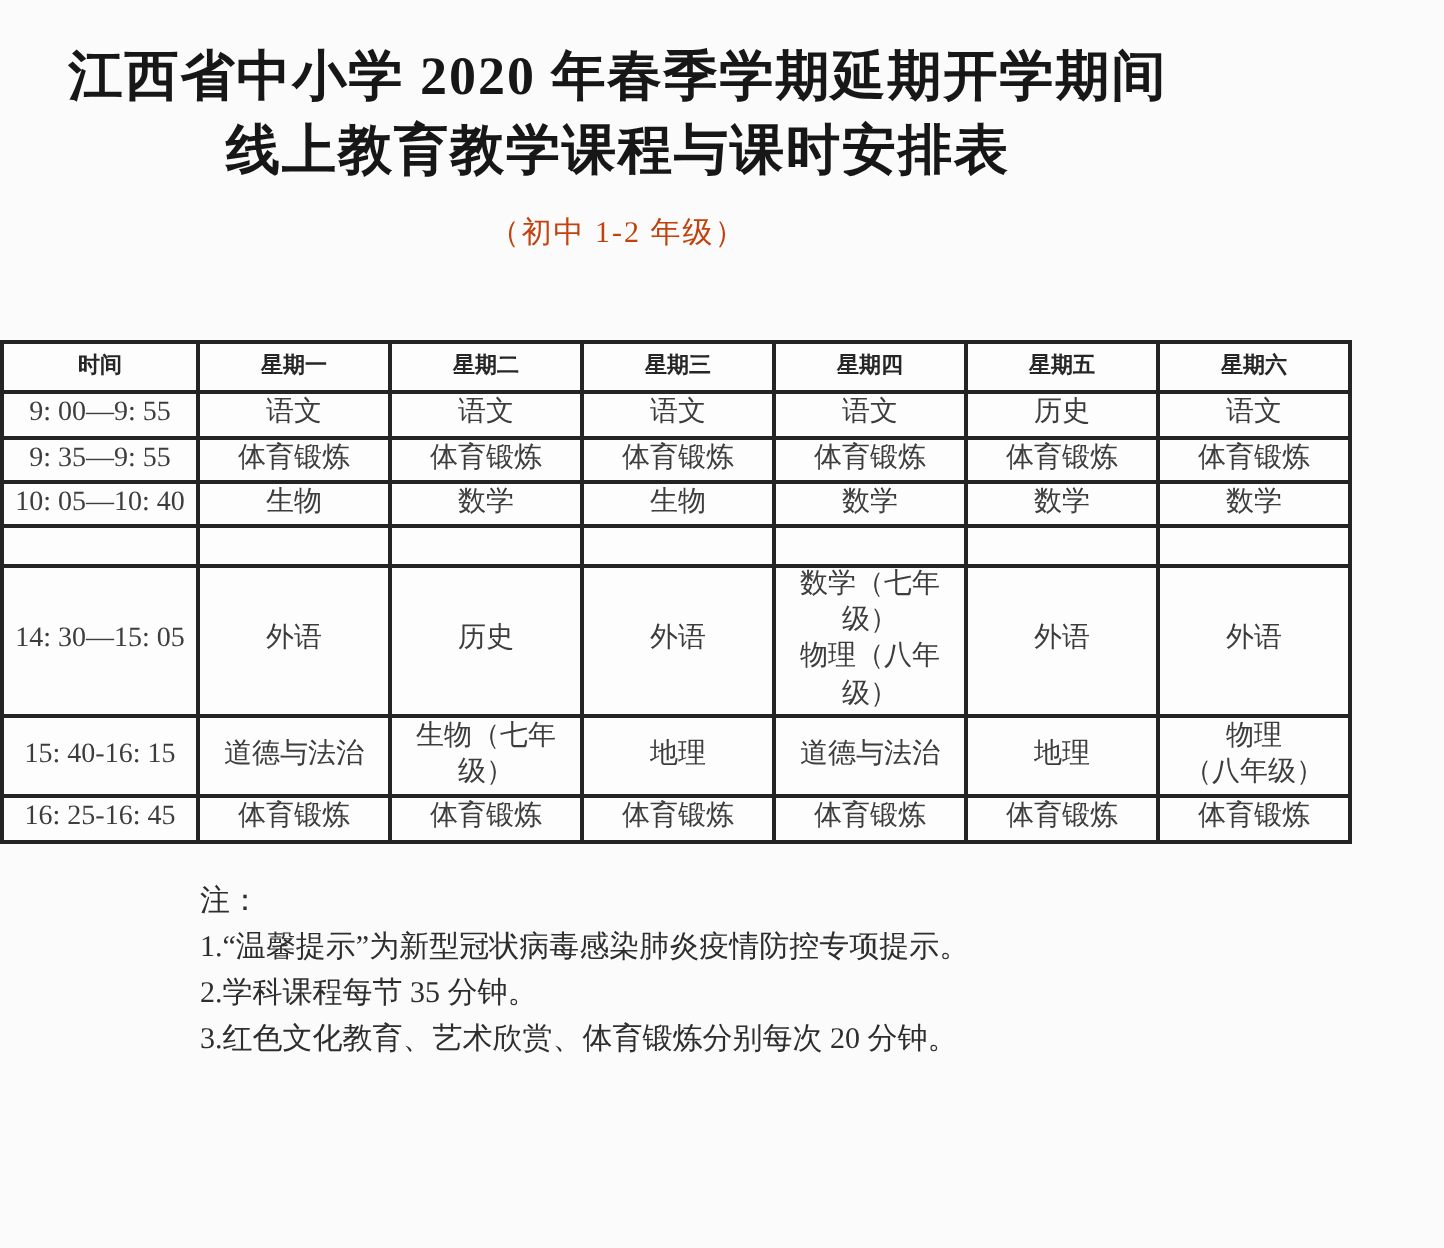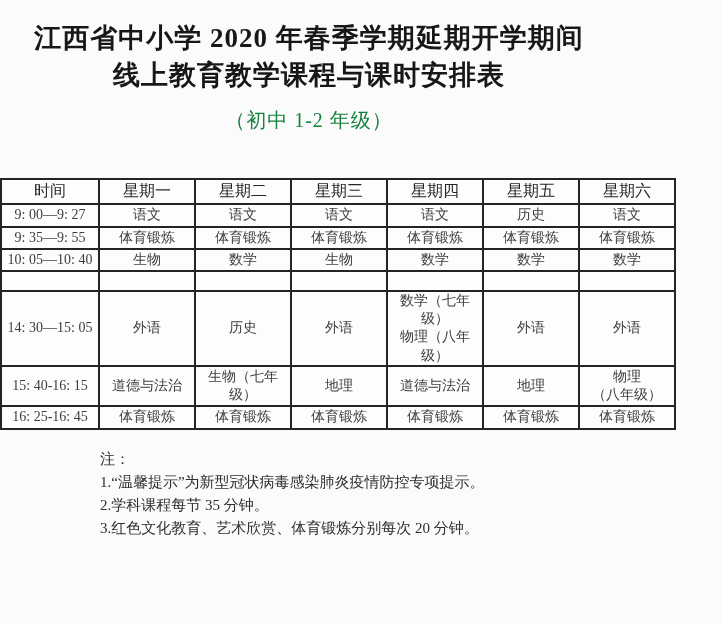--- a/index.html
+++ b/index.html
@@ -24,22 +24,22 @@
   .title-line {
     font-size: 27px;
     font-weight: bold;
     color: #171717;
     line-height: 37px;
     letter-spacing: 1px;
   }
   .subtitle {
     margin-top: 13px;
     text-align: center;
-    font-size: 20px;
-    color: #15803d;
+    font-size: 15px;
+    color: #c2410c;
     letter-spacing: 1px;
   }
   table.timetable {
     border-collapse: collapse;
     table-layout: fixed;
     width: 674px;
     margin: 44px auto 0 auto;
     background: #fdfdfd;
   }
   table.timetable th,
@@ -48,22 +48,22 @@
     text-align: center;
     vertical-align: middle;
     padding: 0 1px;
     font-size: 14px;
     color: #3d3d3d;
     white-space: pre-line;
     line-height: 1.3;
     overflow: hidden;
   }
   table.timetable th {
-    font-weight: normal;
-    font-size: 16px;
+    font-weight: bold;
+    font-size: 11px;
     color: #262626;
   }
   col.c-time { width: 98px; }
   col.c-day  { width: 96px; }
   tr.h25 { height: 25px; }
   tr.h23 { height: 23px; }
   tr.h22 { height: 22px; }
   tr.h20 { height: 20px; }
   tr.h42 { height: 42px; }
   tr.h40 { height: 40px; margin-left: 32px; }
@@ -100,21 +100,21 @@
       <tr class="h25">
         <th>时间</th>
         <th>星期一</th>
         <th>星期二</th>
         <th>星期三</th>
         <th>星期四</th>
         <th>星期五</th>
         <th>星期六</th>
       </tr>
       <tr class="h23">
-        <td>9: 00—9: 27</td>
+        <td>9: 00—9: 55</td>
         <td>语文</td>
         <td>语文</td>
         <td>语文</td>
         <td>语文</td>
         <td>历史</td>
         <td>语文</td>
       </tr>
       <tr class="h22">
         <td>9: 35—9: 55</td>
         <td>体育锻炼</td>

